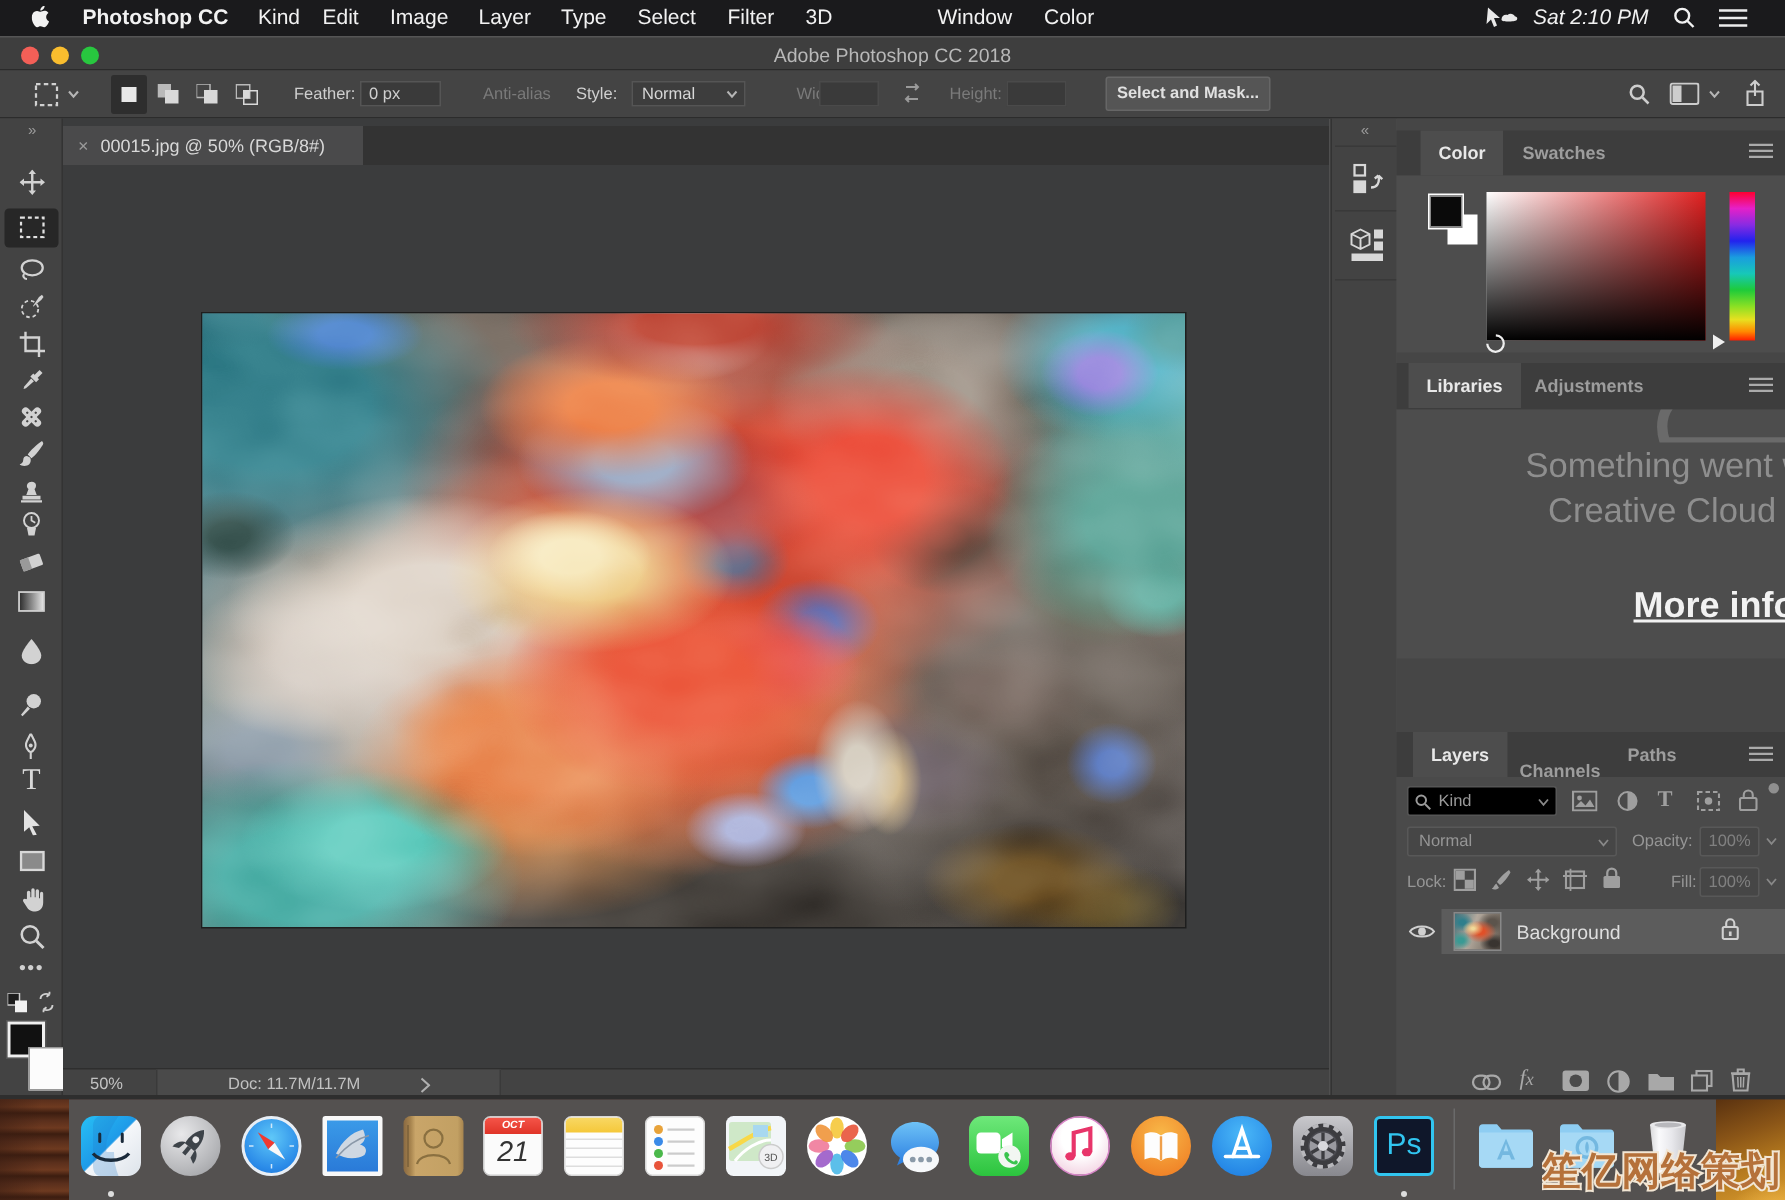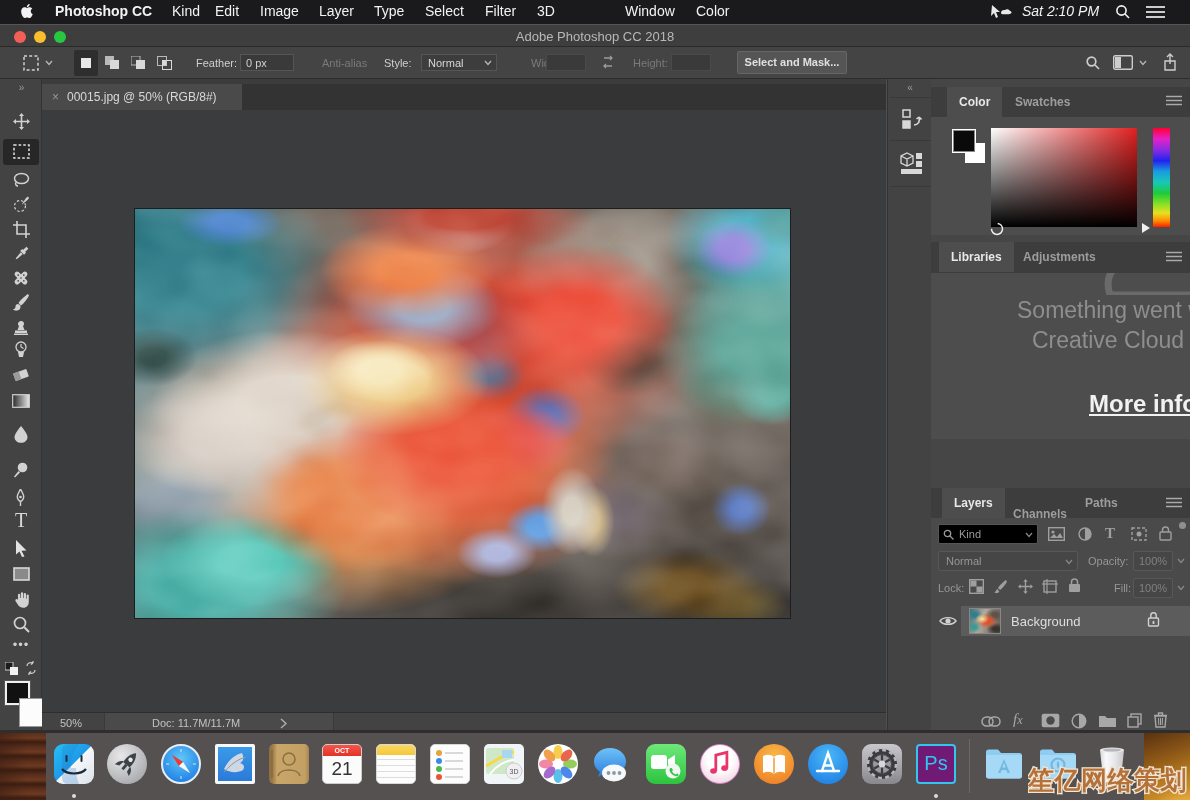--- a/index.html
+++ b/index.html
@@ -567,21 +567,21 @@
   <div class="dicon" style="left:269px; border-radius:5px; background:linear-gradient(to right, #8a6a42 0%, #a8854f 12%, #c9a569 20%, #c2a063 90%, #a8854f 100%);">
     <svg width="40" height="40" viewBox="0 0 40 40">
         <circle cx="20" cy="15" r="6" fill="none" stroke="#8a7040" stroke-width="1.5"></circle>
         <path d="M9 32 C11 24 29 24 31 32" fill="none" stroke="#8a7040" stroke-width="1.5"></path>
         <g stroke="#7a603a" stroke-width="1">
           <line x1="3" y1="6" x2="3" y2="34"></line>
         </g>
       </svg>
   </div>
 
-  <div class="dicon" style="left:322px; border-radius:5px; background:#fbfbfb; overflow:hidden; border:1px solid #ccc;">
+  <div class="dicon" style="left:322px; border-radius:5px; background:#fbfbfb; overflow:hidden; border:1px solid #ccc;font-style:italic;">
     <div style="width:100%; height:11px; background:linear-gradient(#f55549,#e03428); color:#fff; font-size:7px; text-align:center; line-height:11px; font-weight:bold;">OCT</div>
     <div style="width:100%; text-align:center; font-size:19px; color:#333; line-height:26px;">21</div>
   </div>
 
   <div class="dicon" style="left:376px; border-radius:5px; background:#fdfdfd; overflow:hidden; border:1px solid #d8d8d8;">
     <div style="width:100%; height:10px; background:linear-gradient(#f8d864,#f5c83a);"></div>
     <div style="margin-top:4px; border-top:1px solid #ddd;"></div>
       <div style="margin-top:5px; border-top:1px solid #ddd;"></div>
       <div style="margin-top:5px; border-top:1px solid #ddd;"></div>
       <div style="margin-top:5px; border-top:1px solid #ddd;"></div>
@@ -697,21 +697,21 @@
         <circle cx="20" cy="20" r="9.5" fill="none" stroke="#48484e" stroke-width="1"></circle>
         <g stroke="#3c3c40" stroke-width="2.2">
           <line x1="20" y1="11" x2="20" y2="29"></line>
           <line x1="12.2" y1="15.5" x2="27.8" y2="24.5"></line>
           <line x1="12.2" y1="24.5" x2="27.8" y2="15.5"></line>
         </g>
         <circle cx="20" cy="20" r="3.4" fill="#d8d8dc"></circle>
       </svg>
   </div>
 
-  <div class="dicon" style="left:916px; border-radius:4px; background:#701a75; border:2.5px solid #31c5f0; color:#31c5f0; font-size:20px; text-align:center; line-height:34px;">Ps</div>
+  <div class="dicon" style="left:916px; border-radius:4px; background:#0f172a; border:2.5px solid #31c5f0; color:#31c5f0; font-size:20px; text-align:center; line-height:34px;">Ps</div>
   <div style="position:absolute; left:934px; top:61px; width:4px; height:4px; border-radius:50%; background:#ddd;"></div>
 
   <div style="position:absolute; left:969px; top:6px; width:1px; height:54px; background:#6a6a6a;"></div>
 
   <div class="dicon" style="left:984px;">
     <svg width="40" height="40" viewBox="0 0 40 40">
         <path d="M2 8 C2 6.5 3 5.5 4.5 5.5 L14 5.5 L17 9 L35.5 9 C37 9 38 10 38 11.5 L38 32 C38 33.5 37 34.5 35.5 34.5 L4.5 34.5 C3 34.5 2 33.5 2 32 Z" fill="#8ecdf2"></path>
         <path d="M2 11 L38 11 L38 32 C38 33.5 37 34.5 35.5 34.5 L4.5 34.5 C3 34.5 2 33.5 2 32 Z" fill="#a6d9f5"></path>
         <path d="M20 15 L26 29 L23.5 29 L22.3 26 L17.7 26 L16.5 29 L14 29 Z M20 18.5 L18.4 23.5 L21.6 23.5 Z" fill="#74b8e0"></path>
       </svg>

